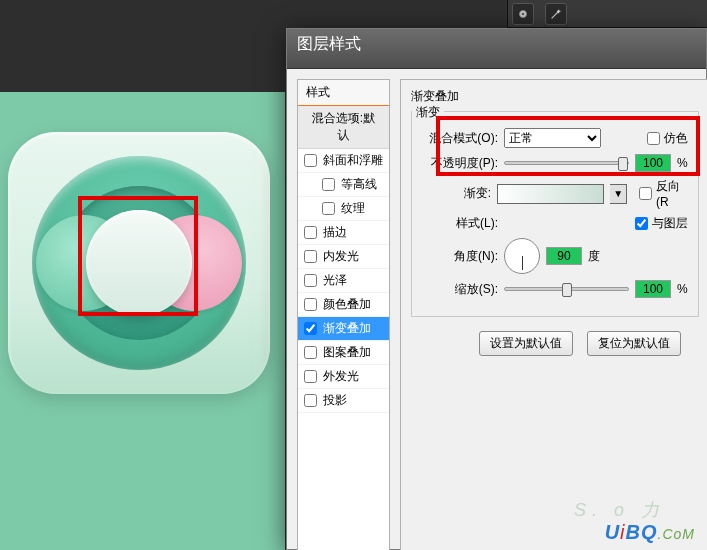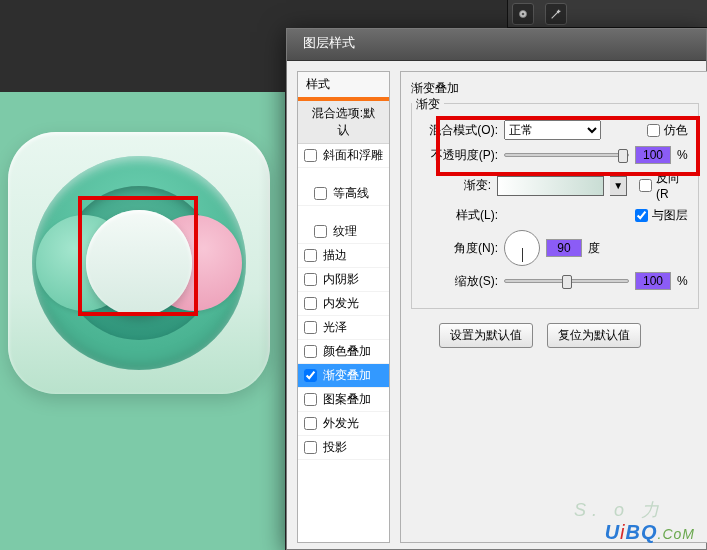--- a/index.html
+++ b/index.html
@@ -85,62 +85,62 @@
 
   
   .dialog {
     position: absolute;
     top: 28px; left: 286px; right: 0; bottom: 0;
     background: #f0f0f0;
     border: 1px solid #7a7a7a;
     box-shadow: 0 4px 24px rgba(0,0,0,0.6);
   }
   .dialog-titlebar {
-    height: 32px;
+    height: 40px;
     background: linear-gradient(180deg, #6d6d6d 0%, #4e4e4e 100%);
     color: #fff;
-    padding: 5px 16px;
-    font-size: 13px;
+    padding: 5px 10px;
+    font-size: 16px;
     border-bottom: 1px solid #333;
   }
   .dialog-body {
     display: flex;
     height: calc(100% - 28px);
     padding: 10px;
     gap: 10px;
   }
 
   
   .styles-panel {
     width: 126px;
     border: 1px solid #b0b0b0;
     background: #fff;
     font-size: 12px;
   }
   .styles-panel .panel-title {
     padding: 4px 8px;
     background: #f7f7f7;
-    border-bottom: 4px solid #f97316;
+    border-bottom: 1px solid #f97316;
   }
   .styles-panel .blend-default {
     padding: 4px 8px;
     background: #eaeaea;
     border-bottom: 1px solid #d5d5d5;
     text-align: center;
   }
   .style-item {
     display: flex;
     align-items: center;
     padding: 3px 6px;
     gap: 6px;
     border-bottom: 1px solid #f2f2f2;
     cursor: pointer;
     white-space: nowrap;
   }
-  .style-item.indent { padding-left: 16px; margin-top: 14px; }
+  .style-item.indent { padding-left: 24px; }
   .style-item.selected {
     background: #3399ff;
     color: #fff;
   }
   .style-item input[type="checkbox"] { width: 13px; height: 13px; }
 
   
   .settings-panel {
     flex: 1;
     border: 1px solid #b0b0b0;
@@ -195,21 +195,21 @@
     background: #e8e8e8;
     border: 1px solid #666;
     border-radius: 2px;
   }
   input[type="text"].num {
     width: 36px;
     height: 18px;
     font-size: 12px;
     text-align: center;
     border: 1px solid #999;
-    background: #8b5cf6;
+    background: #22c55e;
   }
   .pct { font-size: 12px; }
   .gradient-swatch {
     width: 118px;
     height: 20px;
     border: 1px solid #666;
     background: linear-gradient(90deg, #ffffff 0%, #c9ddd4 100%);
     display: inline-block;
   }
   .dropdown-arrow {
@@ -242,21 +242,21 @@
 
   .btn {
     display: inline-block;
     padding: 3px 10px;
     border: 1px solid #888;
     border-radius: 3px;
     background: linear-gradient(180deg, #fdfdfd, #e3e3e3);
     font-size: 12px;
     cursor: pointer;
   }
-  .button-row { display: flex; gap: 14px; margin-left: 28px; }
+  .button-row { display: flex; gap: 14px; margin-left: 68px; }
 
   .highlight-dialog {
     position: absolute;
     border: 4px solid #e20000;
     top: 116px; left: 436px; width: 264px; height: 60px;
     pointer-events: none;
   }
 
   .watermark {
     position: absolute;
@@ -327,24 +327,20 @@
           <div class="style-item indent">
             <input type="checkbox" style="">
             <span>纹理</span>
           </div>
           <div class="style-item">
             <input type="checkbox" style="">
             <span>描边</span>
           </div>
           <div class="style-item">
             <input type="checkbox" style="">
-            <span>内阴影</span>
-          </div>
-          <div class="style-item">
-            <input type="checkbox" style="">
             <span>内发光</span>
           </div>
           <div class="style-item">
             <input type="checkbox" style="">
             <span>光泽</span>
           </div>
           <div class="style-item">
             <input type="checkbox" style="">
             <span>颜色叠加</span>
           </div>

